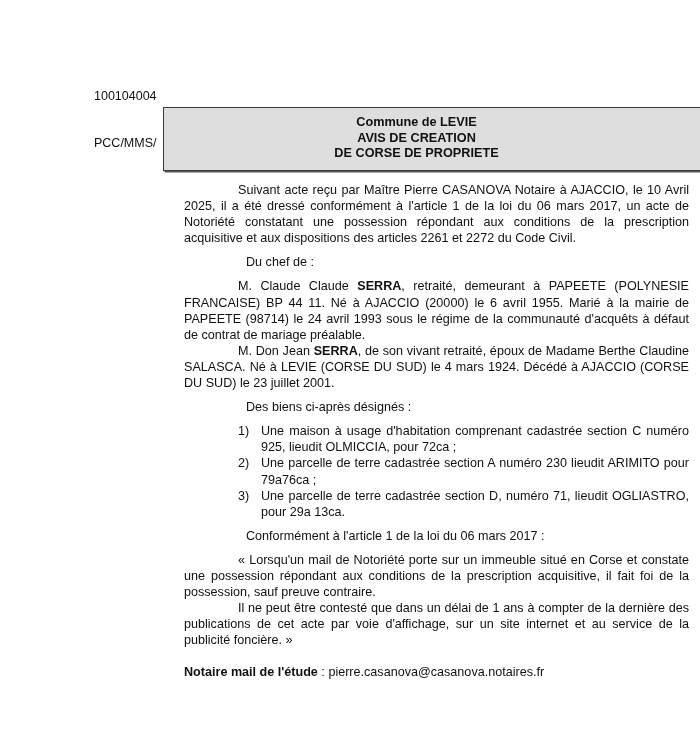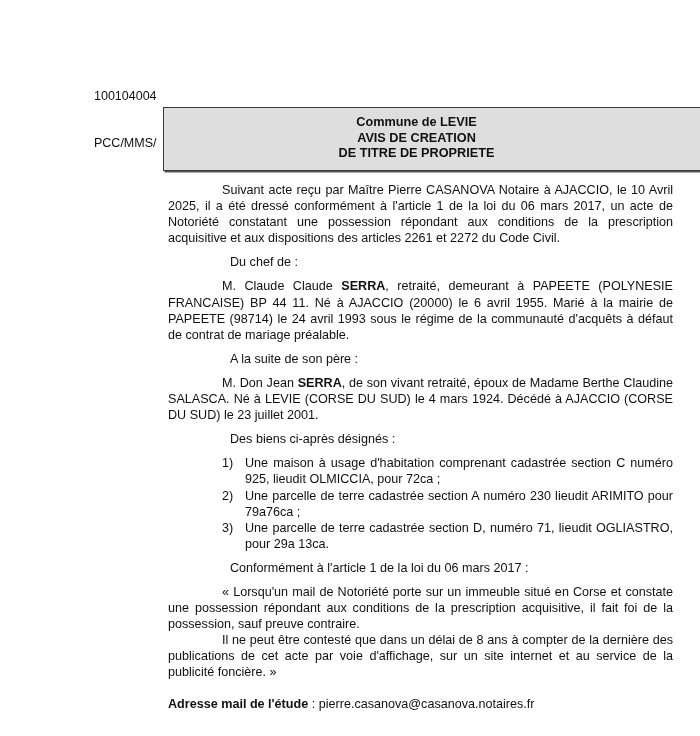--- a/index.html
+++ b/index.html
@@ -54,21 +54,21 @@
     text-align: center;
     font-weight: bold;
     font-size: 12.7px;
     line-height: 15.5px;
   }
   .title-line { display: block; white-space: pre; }
 
   
   .body-col {
     position: absolute;
-    left: 168px;
+    left: 184px;
     top: 182px;
     width: 505px;
   }
 
   p.para {
     margin: 0 0 0 0;
     font-size: 12.6px;
     line-height: 16.1px;
     text-align: justify;
     text-justify: inter-word;
@@ -128,32 +128,31 @@
 
   <div class="ref-block">
     <span class="ref-line">100104004</span>
     <span class="ref-line">PCC/MMS/</span>
   </div>
 
   <div class="title-box">
     <div class="title-inner">
       <span class="title-line">Commune de LEVIE</span>
       <span class="title-line">AVIS DE CREATION</span>
-      <span class="title-line">DE TITRE DE PROPRIETE</span>
+      <span class="title-line">DE CORSE DE PROPRIETE</span>
     </div>
   </div>
 
   <div class="body-col">
 
     <p class="para indent">Suivant acte reçu par Maître Pierre CASANOVA Notaire à AJACCIO, le 10 Avril 2025, il a été dressé conformément à l'article 1 de la loi du 06 mars 2017, un acte de Notoriété constatant une possession répondant aux conditions de la prescription acquisitive et aux dispositions des articles 2261 et 2272 du Code Civil.</p>
 
     <p class="lead-in gap-para">Du chef de :</p>
     <p class="para indent tight"><span>M. Claude Claude </span><b>SERRA</b><span>, retraité, demeurant à PAPEETE (POLYNESIE FRANCAISE) BP 44 11. Né à AJACCIO (20000) le 6 avril 1955. Marié à la mairie de PAPEETE (98714) le 24 avril 1993 sous le régime de la communauté d'acquêts à défaut de contrat de mariage préalable.</span></p>
 
-    <p class="lead-in gap-para">A la suite de son père :</p>
     <p class="para indent tight"><span>M. Don Jean </span><b>SERRA</b><span>, de son vivant retraité, époux de Madame Berthe Claudine SALASCA. Né à LEVIE (CORSE DU SUD) le 4 mars 1924. Décédé à AJACCIO (CORSE DU SUD) le 23 juillet 2001.</span></p>
 
     <p class="lead-in gap-para">Des biens ci-après désignés :</p>
     <ol class="property-list">
       <li>
         <span class="marker">1)</span>
         <span>Une maison à usage d'habitation comprenant cadastrée section C numéro 925, lieudit OLMICCIA, pour 72ca ;</span>
       </li>
       <li>
         <span class="marker">2)</span>
@@ -162,20 +161,20 @@
       <li>
         <span class="marker">3)</span>
         <span>Une parcelle de terre cadastrée section D, numéro 71, lieudit OGLIASTRO, pour 29a 13ca.</span>
       </li>
     </ol>
 
     <p class="lead-in gap-para">Conformément à l'article 1 de la loi du 06 mars 2017 :</p>
 
     <p class="para indent gap-para">« Lorsqu'un mail de Notoriété porte sur un immeuble situé en Corse et constate une possession répondant aux conditions de la prescription acquisitive, il fait foi de la possession, sauf preuve contraire.</p>
 
-    <p class="para indent gap-para">Il ne peut être contesté que dans un délai de 8 ans à compter de la dernière des publications de cet acte par voie d'affichage, sur un site internet et au service de la publicité foncière. »</p>
+    <p class="para indent gap-para">Il ne peut être contesté que dans un délai de 1 ans à compter de la dernière des publications de cet acte par voie d'affichage, sur un site internet et au service de la publicité foncière. »</p>
 
     <div class="mail-block">
-      <span class="mail-line"><b>Adresse mail de l'étude</b><span> : </span><span>pierre.casanova@casanova.notaires.fr</span></span>
+      <span class="mail-line"><b>Notaire mail de l'étude</b><span> : </span><span>pierre.casanova@casanova.notaires.fr</span></span>
     </div>
 
   </div>
 </div>
 
 </body></html>

